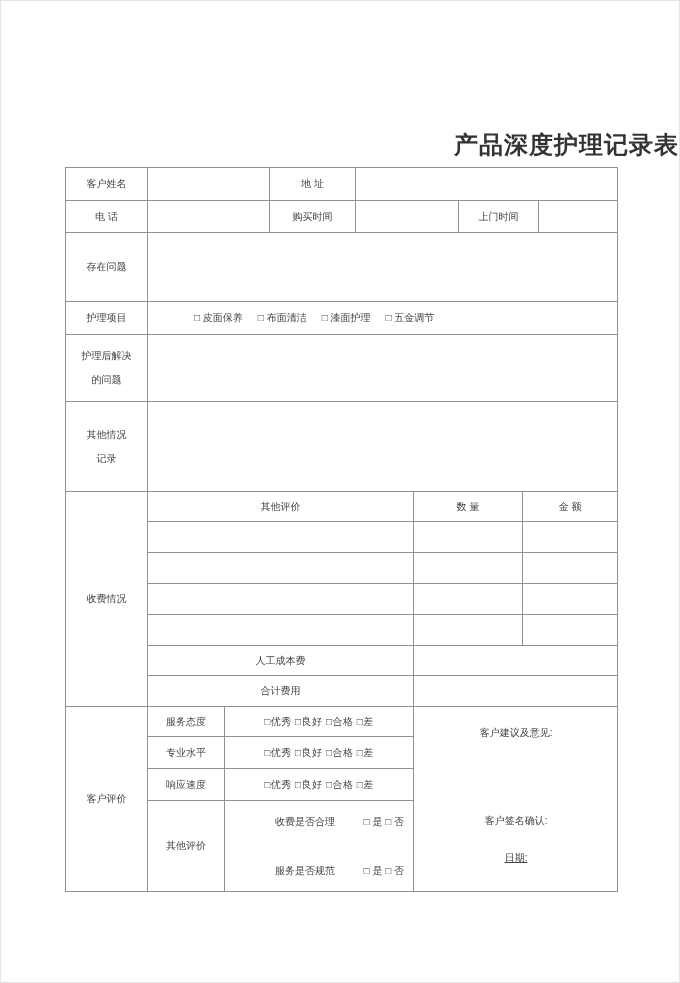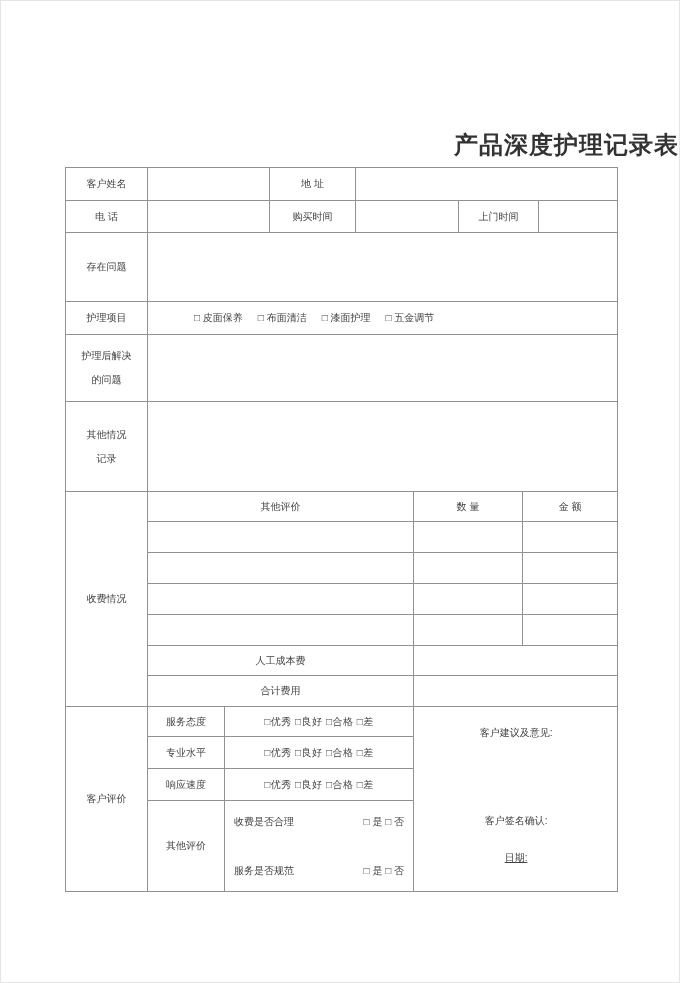--- a/index.html
+++ b/index.html
@@ -50,20 +50,21 @@
   .yn-cell { vertical-align: middle; }
   .yn-inner {
     height: 89px;
     display: flex; flex-direction: column;
     justify-content: space-between;
     padding: 13px 9px 13px 9px;
   }
   .yn-row {
     display: flex; justify-content: space-between; align-items: center;
     white-space: nowrap;
+    margin-left: 41px;
   }
   .suggest-cell {
     vertical-align: top !important;
     text-align: center;
     padding: 19px 8px 0 9px;
   }
   .sig-label { margin-top: 74px; }
   .date-label { margin-top: 23px; text-decoration: underline; }
   .rating-opts { white-space: nowrap; letter-spacing: 0.5px; margin-top: 32px; }
 </style>

